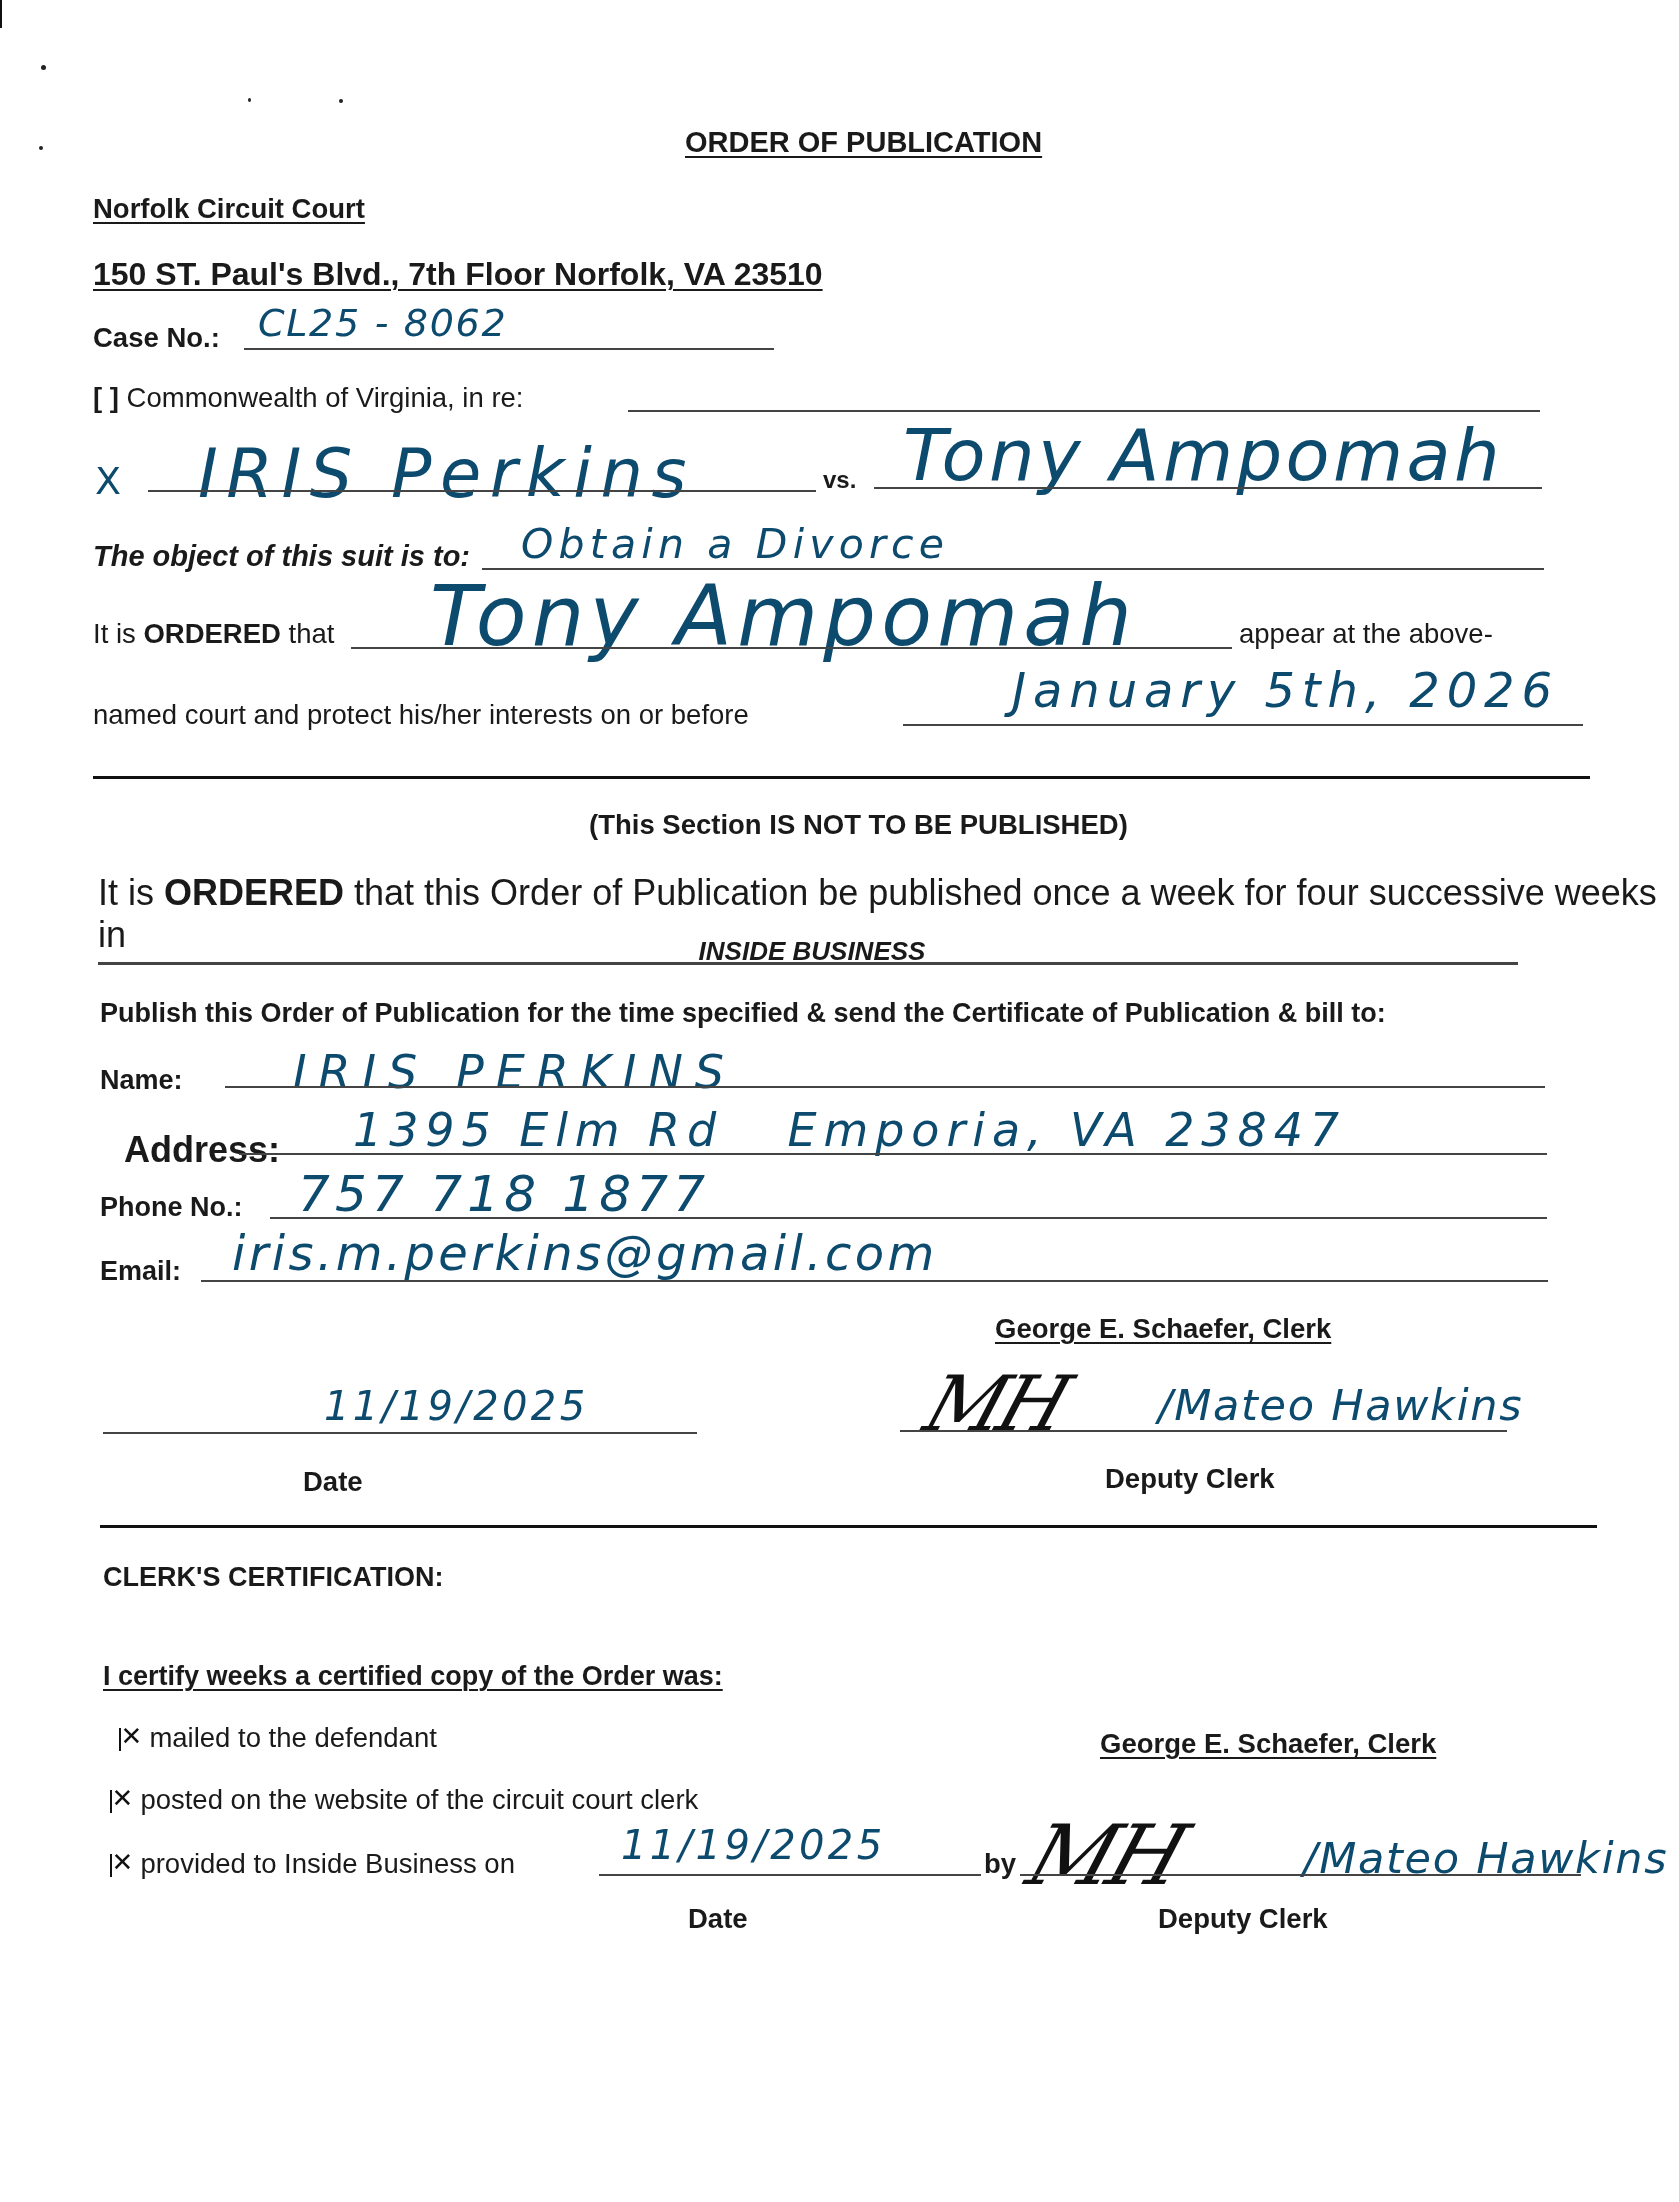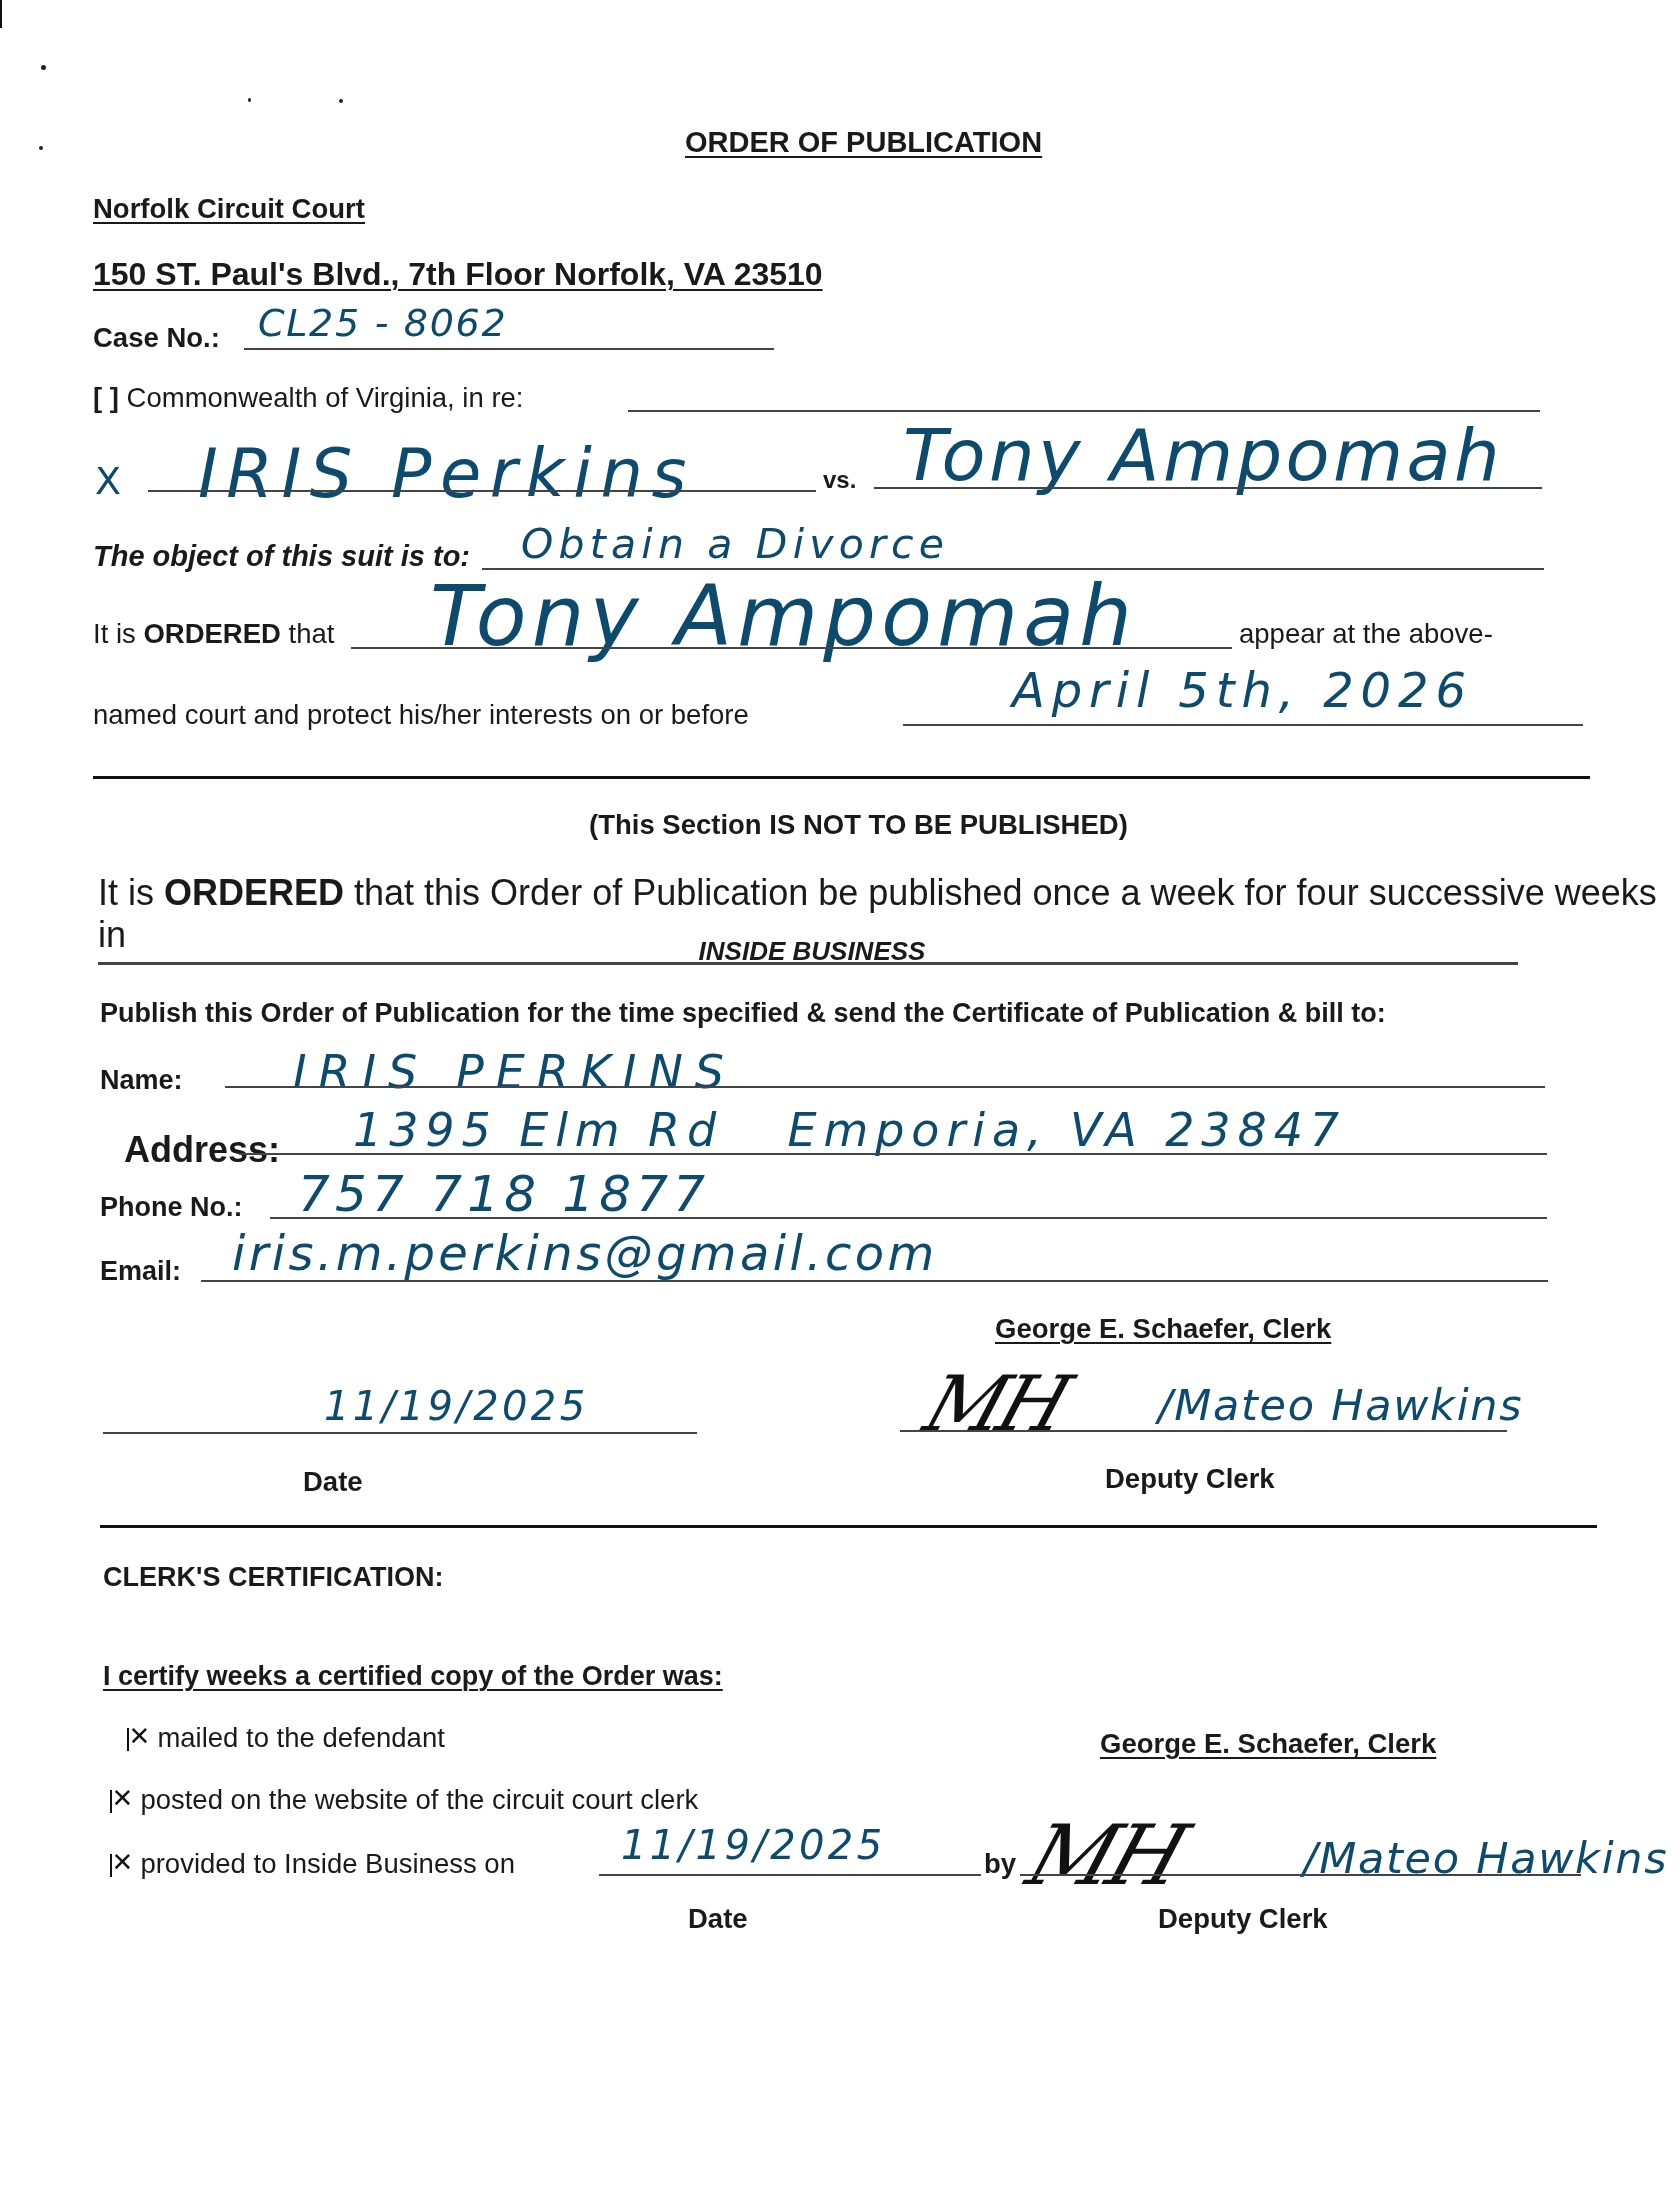--- a/index.html
+++ b/index.html
@@ -56,21 +56,21 @@
 <div class="line" style="left:482px;top:568px;width:1062px;"></div>
 
 <div class="abs lbl" style="left:93px;top:618px;">
   <span>It is </span><span class="bold">ORDERED</span><span> that</span>
 </div>
 <div class="abs hand" style="left:430px;top:568px;font-size:83px;letter-spacing:5.2px;">Tony Ampomah</div>
 <div class="line" style="left:351px;top:647px;width:881px;"></div>
 <div class="abs lbl" style="left:1239px;top:618px;">appear at the above-</div>
 
 <div class="abs lbl" style="left:93px;top:699px;">named court and protect his/her interests on or before</div>
-<div class="abs hand" style="left:1012px;top:662px;font-size:48px;letter-spacing:6.9px;">April 5th, 2026</div>
+<div class="abs hand" style="left:1012px;top:662px;font-size:48px;letter-spacing:6.9px;">January 5th, 2026</div>
 <div class="line" style="left:903px;top:724px;width:680px;"></div>
 
 <div class="rule" style="left:93px;top:776px;width:1497px;"></div>
 
 <div class="abs lbl-b" style="left:589px;top:809px;font-size:27.5px;">(This Section IS NOT TO BE PUBLISHED)</div>
 <div class="abs lbl" style="left:98px;top:872px;font-size:36px;">
   <span>It is </span><span class="bold">ORDERED</span><span> that this Order of Publication be published once a week for four successive weeks in</span>
 </div>
 <div class="abs lbl-b center" style="left:98px;width:1428px;top:936px;font-size:26px;">INSIDE BUSINESS</div>
 <div class="line" style="left:98px;top:962px;width:1420px;height:2.6px;"></div>
@@ -100,21 +100,21 @@
 <div class="abs hand" style="left:1158px;top:1380px;font-size:43px;letter-spacing:1.7px;">/Mateo Hawkins</div>
 <div class="line" style="left:900px;top:1430px;width:607px;"></div>
 <div class="abs lbl-b" style="left:303px;top:1466px;font-size:27.5px;">Date</div>
 <div class="abs lbl-b" style="left:1105px;top:1463px;font-size:27.5px;">Deputy Clerk</div>
 
 <div class="rule" style="left:100px;top:1525px;width:1497px;"></div>
 
 <div class="abs lbl-b" style="left:103px;top:1562px;font-size:27px;">CLERK'S CERTIFICATION:</div>
 <div class="abs lbl-b ul" style="left:103px;top:1661px;font-size:27px;">I certify weeks a certified copy of the Order was:</div>
 
-<div class="abs lbl" style="left:125px;top:1722px;">
+<div class="abs lbl" style="left:117px;top:1722px;">
   <span class="checkbox"></span><span>mailed to the defendant</span>
 </div>
 <div class="abs lbl" style="left:108px;top:1784px;">
   <span class="checkbox"></span><span>posted on the website of the circuit court clerk</span>
 </div>
 <div class="abs lbl" style="left:108px;top:1848px;">
   <span class="checkbox"></span><span>provided to Inside Business on</span>
 </div>
 
 <div class="abs hand" style="left:621px;top:1822px;font-size:40px;letter-spacing:3.4px;">11/19/2025</div>

